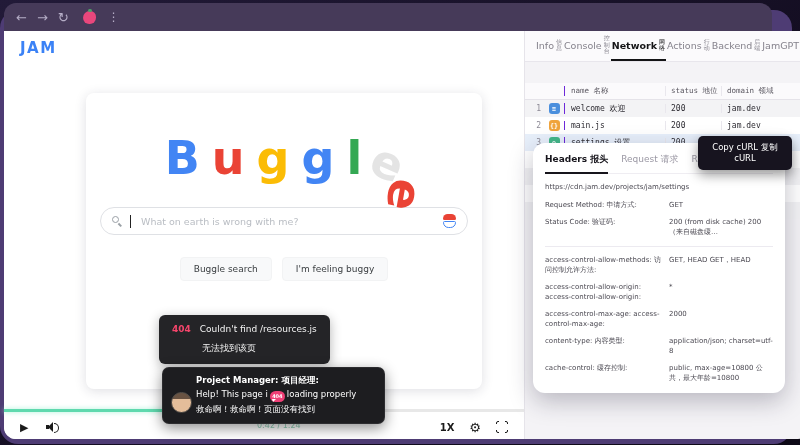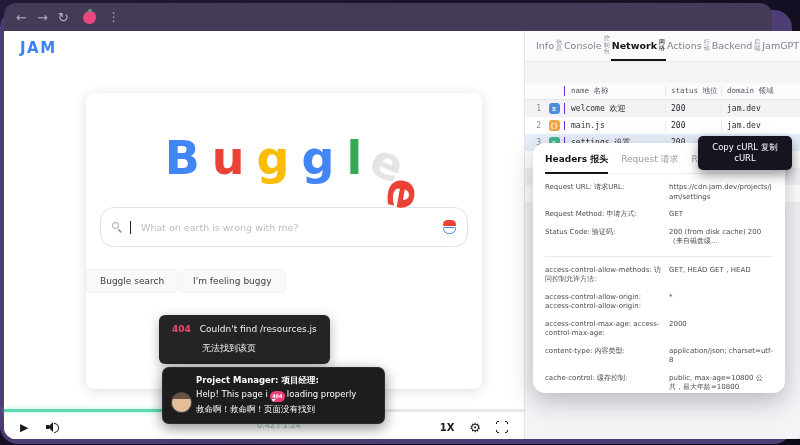--- a/index.html
+++ b/index.html
@@ -26,32 +26,32 @@
 
   .jam-logo{position:absolute;left:16px;top:8px;font-size:15px;font-weight:800;color:#3b82f6;letter-spacing:1.5px}
 
   
   .page-card{position:absolute;left:82px;top:62px;width:396px;height:296px;background:#fff;border-radius:8px;
              box-shadow:0 2px 12px rgba(40,40,70,.15);text-align:center}
   .buggle{margin-top:42px;display:inline-block;position:relative;font-size:46px;font-weight:bold;letter-spacing:-2px;line-height:1}
   .buggle span{display:inline-block}
   .ghost-e{transform:rotate(24deg) translateY(5px)}
   .fallen-e{position:absolute;right:-16px;top:36px;transform:rotate(100deg)}
-  .search-pill{width:344px;height:26px;border:1px solid #dfe1e5;border-radius:14px;margin:26px auto 0;display:flex;align-items:center;padding:6px 11px;gap:8px;background:#fff}
+  .search-pill{width:344px;height:26px;border:1px solid #dfe1e5;border-radius:14px;margin:26px auto 0;display:flex;align-items:center;padding:0 11px;gap:8px;background:#fff}
   .mag{width:10px;height:10px;position:relative;flex:0 0 auto}
   .mag::before{content:'';position:absolute;width:5px;height:5px;border:1.5px solid #9aa0a6;border-radius:50%;left:0;top:0}
   .mag::after{content:'';position:absolute;width:4px;height:1.5px;background:#9aa0a6;transform:rotate(45deg);left:6px;top:8px}
   .caret{width:1px;height:13px;background:#222;flex:0 0 auto}
   .search-input{flex:1;border:none;outline:none;font-size:9.5px;color:#333;background:transparent;font-family:"DejaVu Sans","Liberation Sans",sans-serif}
   .search-input::placeholder{color:#b9bdc3}
   .bugic{width:13px;height:14px;display:flex;flex-direction:column;gap:1px;flex:0 0 auto}
   .bugic i{display:block;height:6px}
   .bugic .bt{background:#e94335;border-radius:7px 7px 2px 2px}
   .bugic .bb{background:#fff;border:1.3px solid #4285f4;border-radius:2px 2px 7px 7px}
-  .gbtns{margin-top:22px;display:flex;justify-content:flex-start;gap:1px}
+  .gbtns{margin-top:22px;display:flex;justify-content:center;gap:10px}
   .gbtn{background:#f8f9fa;border:1px solid #f2f3f4;border-radius:4px;color:#3c4043;font-size:9px;padding:6px 13px;cursor:pointer;font-family:inherit}
 
   
   .toast{position:absolute;left:155px;top:284px;background:#242427;border-radius:6px;padding:9px 13px;z-index:6;box-shadow:0 3px 12px rgba(0,0,0,.3)}
   .toast-l1{display:flex;gap:9px;align-items:center;font-size:9px;color:#f4f4f4}
   .toast-code{color:#f5456b;font-weight:bold}
   .toast-l2{font-size:9px;color:#f4f4f4;margin:8px 0 0 30px}
 
   
   .comment{position:absolute;left:158px;top:336px;width:178px;background:#1d1d20;border-radius:7px;padding:5px 10px 7px 33px;z-index:7;
@@ -311,21 +311,20 @@
       </div>
 
       <div class="detail-card">
         <div class="copycurl">Copy cURL 复制 cURL</div>
         <div class="dtabs">
           <span class="dtab active">Headers 报头</span>
           <span class="dtab">Request 请求</span>
           <span class="dtab">Response 响应</span>
         </div>
         <div class="kv">
-          <span class="k">Request URL: 请求URL:</span>
             <span class="v">https://cdn.jam.dev/projects/jam/settings</span>
         </div>
         <div class="kv">
           <span class="k">Request Method: 申请方式:</span>
             <span class="v">GET</span>
         </div>
         <div class="kv">
           <span class="k">Status Code: 验证码:</span>
             <span class="v">200 (from disk cache) 200（来自磁盘缓…</span>
         </div>

